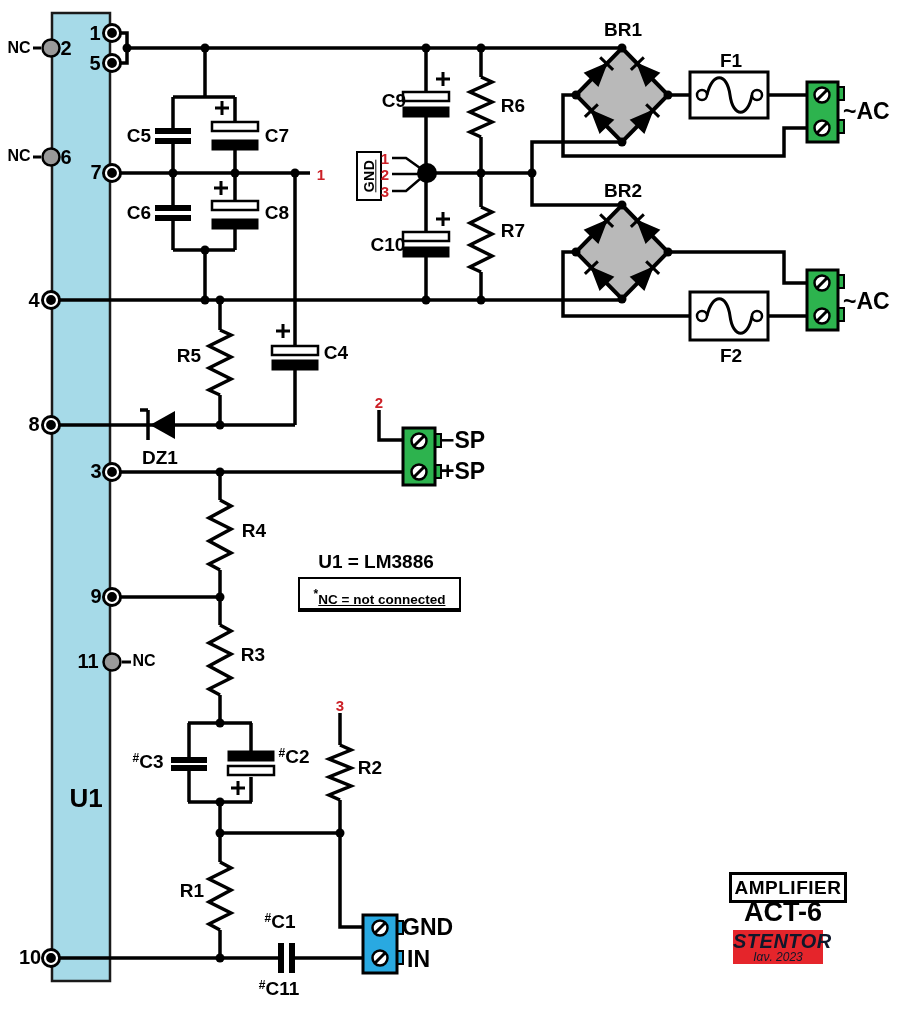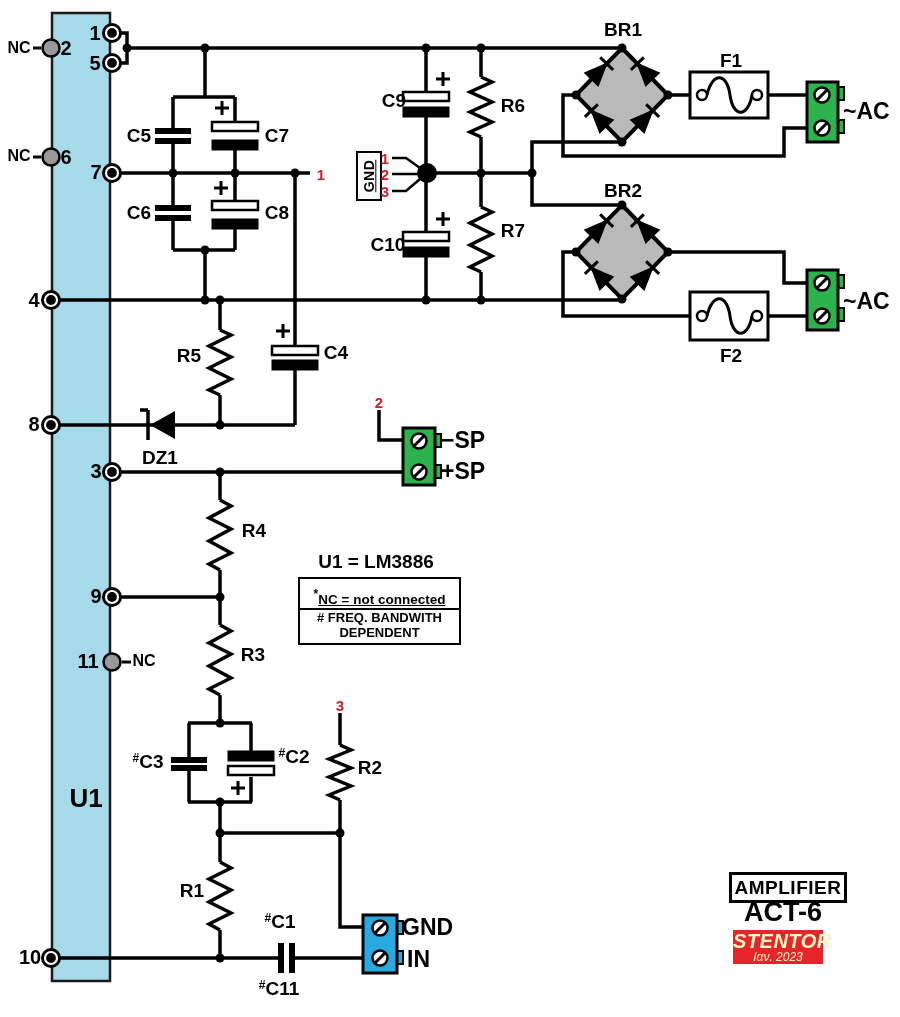--- a/index.html
+++ b/index.html
@@ -27,21 +27,21 @@
   .notebox .cell1 u { text-decoration:underline; }
   .notebox .cell2 { font-weight:bold; font-size:13px; padding:1px 2px 2px 2px;
                     line-height:1.15; }
   .ampbox { position:absolute; left:729px; top:872px; width:112px; height:25px;
             border:3px solid #000; display:flex; align-items:center;
             justify-content:center; font-weight:bold; font-size:19px;
             letter-spacing:0.5px; }
   .act { position:absolute; left:783px; top:912px; transform:translate(-50%,-50%);
          font-weight:bold; font-size:27px;text-align:center; }
   .logo { position:absolute; left:733px; top:930px; width:90px; height:34px;
-          text-align:center; color:#fef9c3; }
+          text-align:center; color:#0f172a; }
   .logo .brand { font-weight:bold; font-style:italic; font-size:20px;
                  line-height:20px; margin-top:1px; letter-spacing:0.5px; }
   .logo .date { font-style:italic; font-size:12px; line-height:12px; }
 </style>
 </head>
 <body>
 
 <div id="canvas">
 
 <svg id="schem" width="900" height="1017" viewBox="0 0 900 1017">
@@ -366,21 +366,20 @@
 <div class="lbl red" style="left: 385px; top: 158px; color: rgb(204, 32, 39);">1</div>
 <div class="lbl red" style="left: 385px; top: 174px; color: rgb(204, 32, 39);">2</div>
 <div class="lbl red" style="left: 385px; top: 191px; color: rgb(204, 32, 39);">3</div>
 <div class="lbl red" style="left: 321px; top: 174px; color: rgb(204, 32, 39);">1</div>
 <div class="lbl red" style="left: 379px; top: 402px; color: rgb(204, 32, 39);">2</div>
 <div class="lbl red" style="left: 340px; top: 705px; color: rgb(204, 32, 39);">3</div>
 
 <div class="lbl" style="left:376px;top:561px">U1 = LM3886</div>
 <div class="notebox">
   <div class="cell1"><span class="hash">*</span><u>NC = not connected</u></div>
-  <div class="cell2"><span># </span><span>FREQ. BANDWITH</span><br><span>DEPENDENT</span></div>
 </div>
 
 <div class="ampbox">AMPLIFIER</div>
 <div class="act">ACT-6</div>
 <div class="logo" style="background: rgb(229, 37, 43);">
   <div class="brand">STENTOR</div>
   <div class="date">Ιαν. 2023</div>
 </div>
 
 </div>

